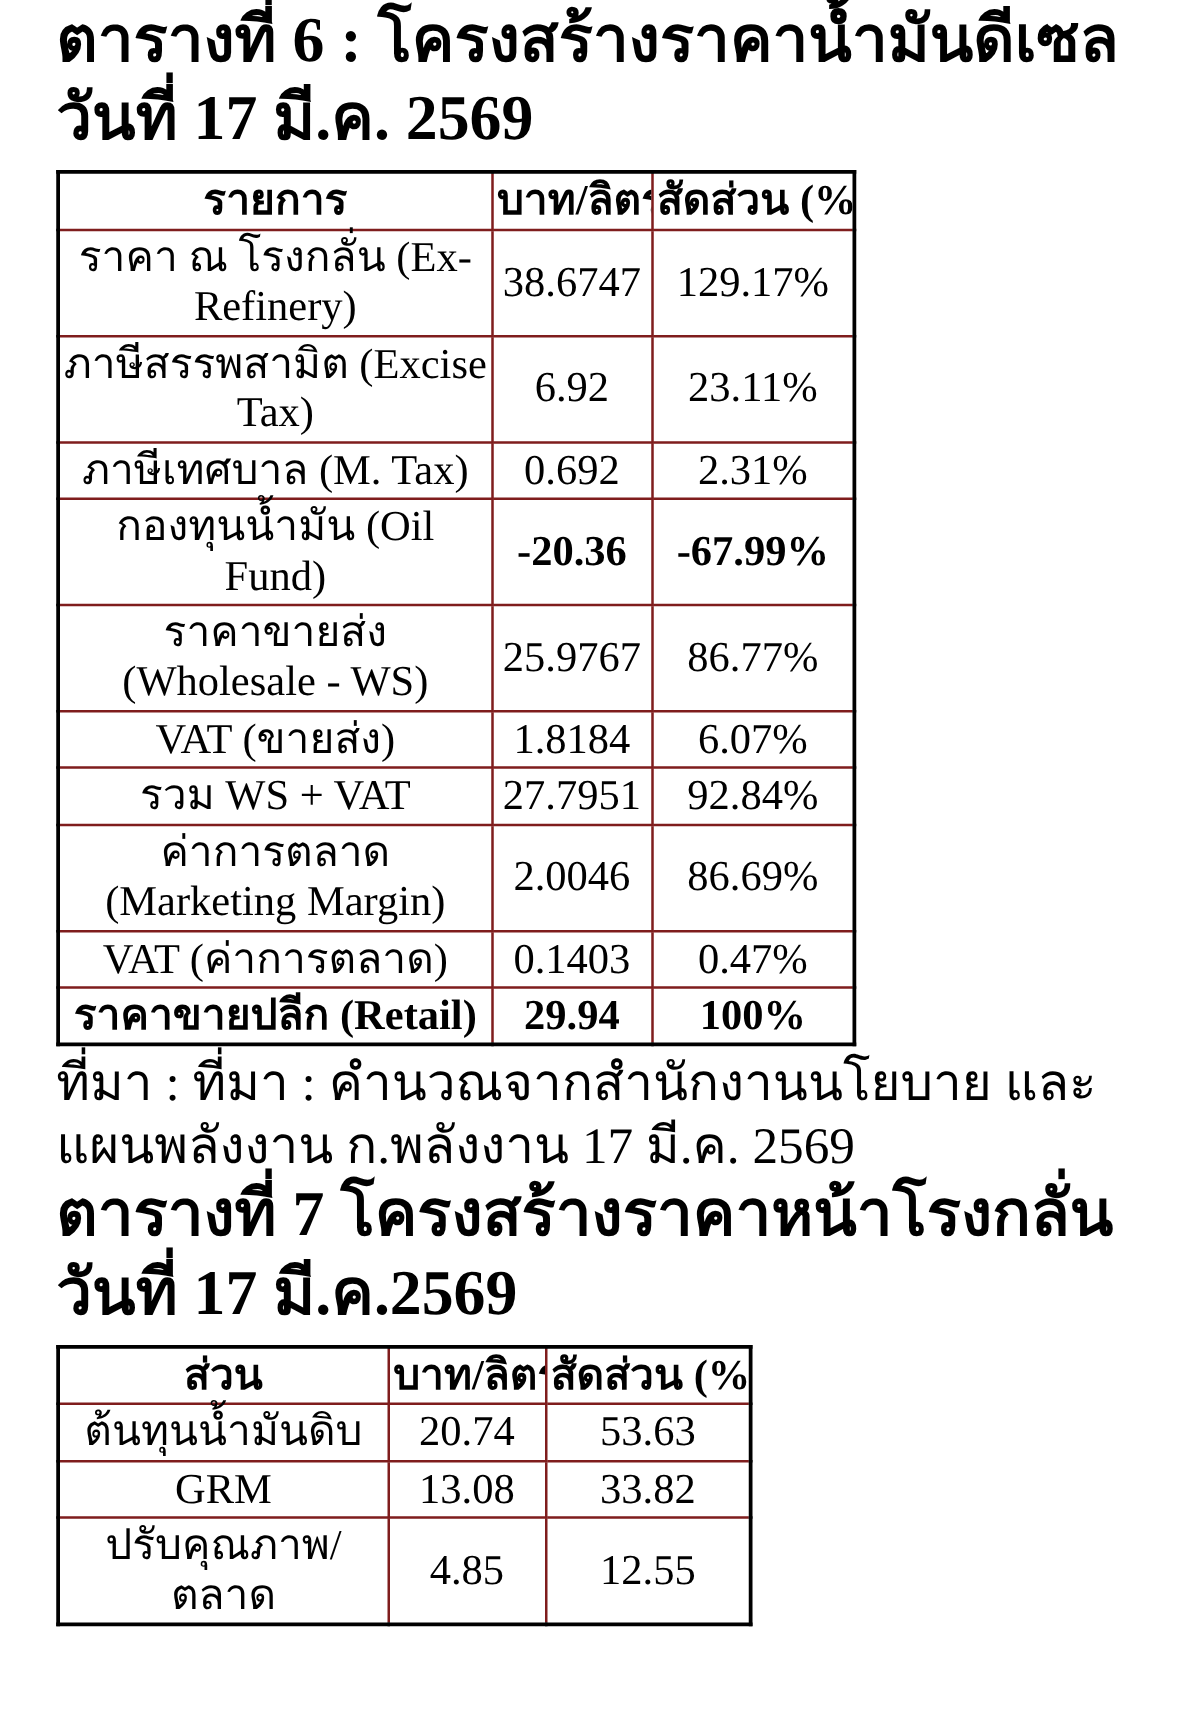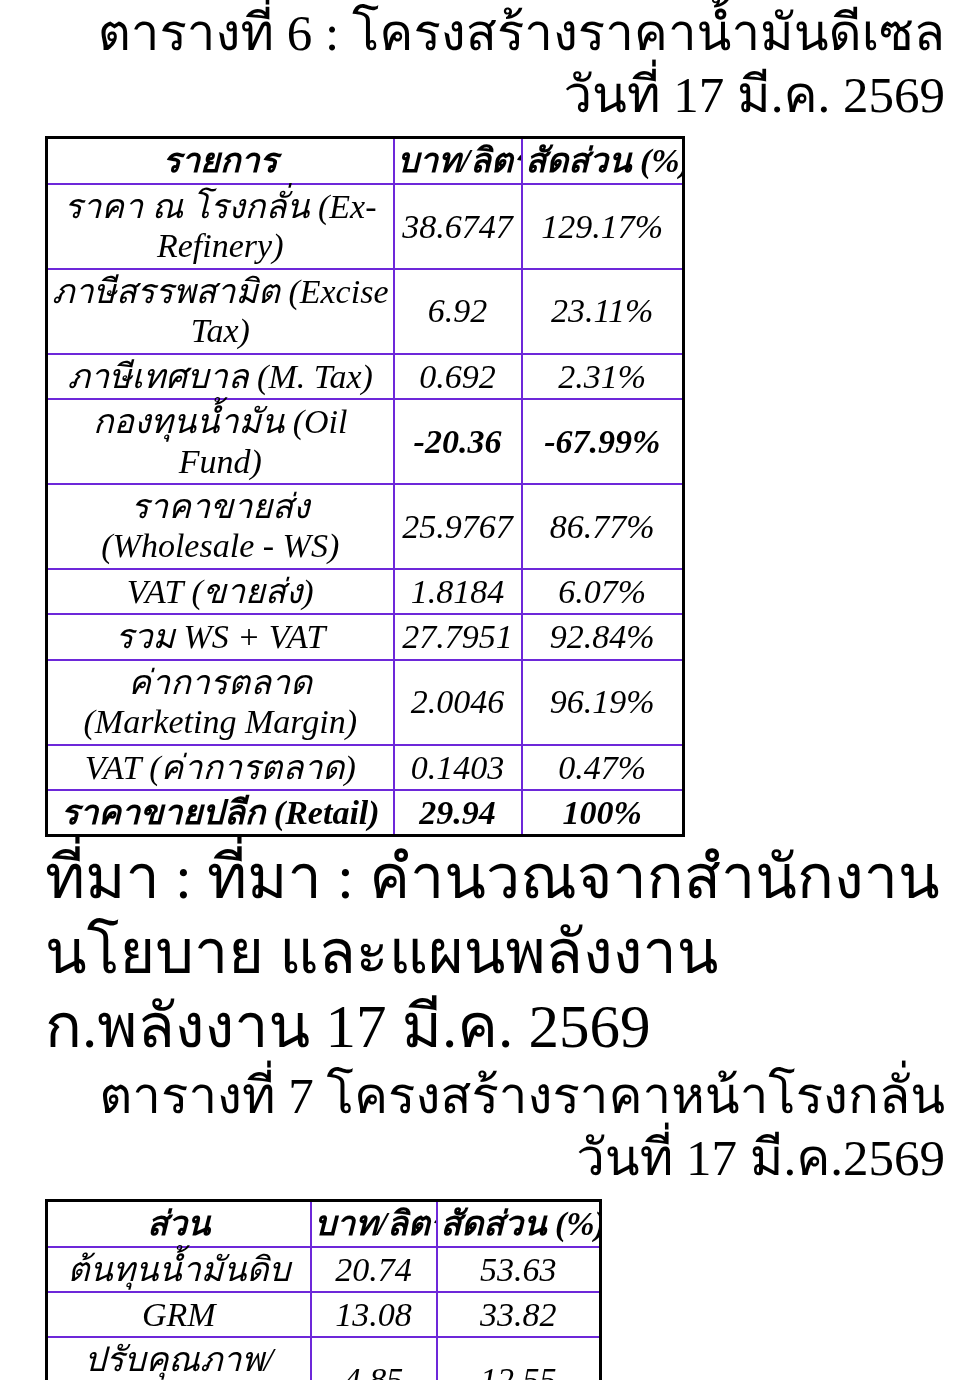--- a/index.html
+++ b/index.html
@@ -9,28 +9,27 @@
     height: 1380px;
     background: #ffffff;
     color: #000000;
     font-family: "Liberation Serif", "DejaVu Serif", serif;
     overflow: hidden;
   }
   .page { padding: 2px 15px 0 45px; }
 
   .doc-title {
     font-size: 51px;
-    font-weight: normal;
+    font-weight: bold;
     line-height: 1.22;
     margin: 0;
     letter-spacing: 0;
-    text-align: right;
   }
   .src-note {
-    font-size: 61px;
+    font-size: 41px;
     font-weight: normal;
     line-height: 1.22;
     margin: 4px 0 0 0;
   }
 
   table {
     border-collapse: collapse;
     border: 3px solid #000;
     table-layout: fixed;
     margin-top: 10px;
@@ -38,26 +37,25 @@
   #t6 { width: 637px; }
   #t6 .c1 { width: 347px; }
   #t6 .c2 { width: 128px; }
   #t6 .c3 { width: 162px; }
   #t7 { width: 554px; }
   #t7 .c1 { width: 264px; }
   #t7 .c2 { width: 126px; }
   #t7 .c3 { width: 164px; }
 
   th, td {
-    border: 2px solid #6d28d9;
+    border: 2px solid #7f1d1d;
     font-size: 34px;
     line-height: 1.16;
     padding: 2px 3px;
     vertical-align: middle;
-    font-style: italic;
   }
   th { font-weight: bold; text-align: center; white-space: nowrap; overflow: hidden; }
   td.lbl { text-align: center; }
   td.val { text-align: center; }
   .bold { font-weight: bold; }
 </style>
 </head>
 <body>
 
 <div class="page">
@@ -109,21 +107,21 @@
         <td class="val">6.07%</td>
       </tr>
       <tr>
         <td class="lbl">รวม WS + VAT</td>
         <td class="val">27.7951</td>
         <td class="val">92.84%</td>
       </tr>
       <tr>
         <td class="lbl">ค่าการตลาด (Marketing Margin)</td>
         <td class="val">2.0046</td>
-        <td class="val">96.19%</td>
+        <td class="val">86.69%</td>
       </tr>
       <tr>
         <td class="lbl">VAT (ค่าการตลาด)</td>
         <td class="val">0.1403</td>
         <td class="val">0.47%</td>
       </tr>
       <tr>
         <td class="lbl bold">ราคาขายปลีก (Retail)</td>
         <td class="val bold">29.94</td>
         <td class="val bold">100%</td>

